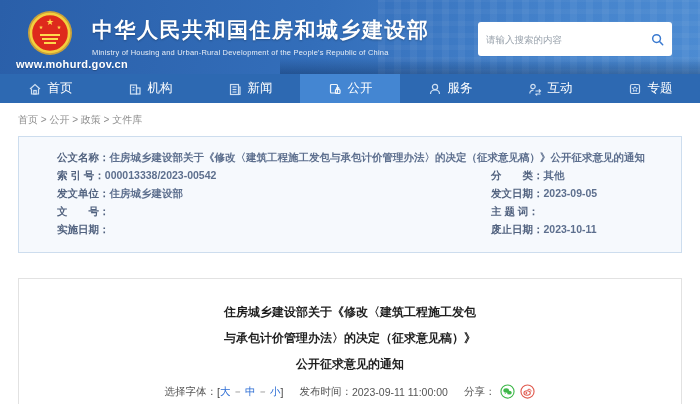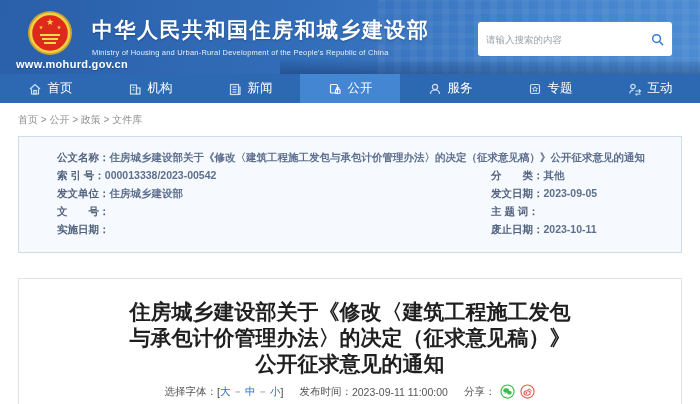--- a/index.html
+++ b/index.html
@@ -42,21 +42,21 @@
     padding:11px 14px 12px 38px; }
   .meta-row { display:flex; line-height:18px; font-size:10.5px; }
   .m-label { color:#51627f; font-weight:bold; white-space:pre; }
   .m-val { color:#5d6f8e;font-weight:bold; }
   .col-l { width:434px; display:flex; }
   .col-r { flex:1; display:flex; }
 
   
   .article { margin:25px 18px 0 18px; background:#fff; border:1px solid #e2e2e2; height:200px;
     padding-top:20px; }
-  .a-title { text-align:center; font-size:21px; font-weight:bold; color:#1f1f1f; line-height:26px; }
+  .a-title { text-align:center; font-size:12px; font-weight:bold; color:#1f1f1f; line-height:26px; }
   .toolbar { margin-top:7px; display:flex; justify-content:center; align-items:center;
     font-size:10.5px; color:#555; }
   .toolbar .grp { display:flex; align-items:center; }
   .fs-link { color:#2b6cd4; cursor:pointer; }
   .dash { color:#777; margin:0 2px; }
   .brk { color:#444; }
   .tb-gap { width:16px; }
   .share-ic { width:15px; height:15px; margin-left:5px; cursor:pointer; }
 </style>
 </head>
@@ -131,33 +131,33 @@
   </div>
   <div class="nav-item">
     <svg viewBox="0 0 14 14" fill="none" stroke="#dce9f8" stroke-width="1.2">
       <circle cx="7" cy="5" r="2.6"></circle>
         <path d="M2.5 12 c0-2.6 2-4 4.5-4 s4.5 1.4 4.5 4"></path>
     </svg>
     <span>服务</span>
   </div>
   <div class="nav-item">
     <svg viewBox="0 0 14 14" fill="none" stroke="#dce9f8" stroke-width="1.2">
-      <rect x="2.5" y="2.5" width="9" height="9" rx="1.5"></rect>
-      <path d="M7 4.6 l0.8 1.6 1.8 0.2 -1.3 1.2 0.3 1.8 -1.6-0.9 -1.6 0.9 0.3-1.8 -1.3-1.2 1.8-0.2 z" stroke-width="0.9"></path>
-    </svg>
-    <span>专题</span>
-  </div>
-  <div class="nav-item">
-    <svg viewBox="0 0 14 14" fill="none" stroke="#dce9f8" stroke-width="1.2">
       <circle cx="5" cy="4.5" r="2.2"></circle>
         <path d="M1.8 11.5 c0-2.2 1.6-3.4 3.7-3.4"></path>
       <path d="M7.5 9 h5 m-1.6-1.6 L12.5 9 l-1.6 1.6"></path>
         <path d="M12.5 12 h-5 m1.6 1.4 L7.5 12"></path>
     </svg>
     <span>互动</span>
+  </div>
+  <div class="nav-item">
+    <svg viewBox="0 0 14 14" fill="none" stroke="#dce9f8" stroke-width="1.2">
+      <rect x="2.5" y="2.5" width="9" height="9" rx="1.5"></rect>
+      <path d="M7 4.6 l0.8 1.6 1.8 0.2 -1.3 1.2 0.3 1.8 -1.6-0.9 -1.6 0.9 0.3-1.8 -1.3-1.2 1.8-0.2 z" stroke-width="0.9"></path>
+    </svg>
+    <span>专题</span>
   </div>
 </div>
 
 <div class="crumb">首页 &gt; 公开 &gt; 政策 &gt; 文件库</div>
 
 <div class="meta">
   <div class="meta-row">
     <span class="m-label">公文名称：</span>
     <span class="m-val">住房城乡建设部关于《修改〈建筑工程施工发包与承包计价管理办法〉的决定（征求意见稿）》公开征求意见的通知</span>
   </div>

